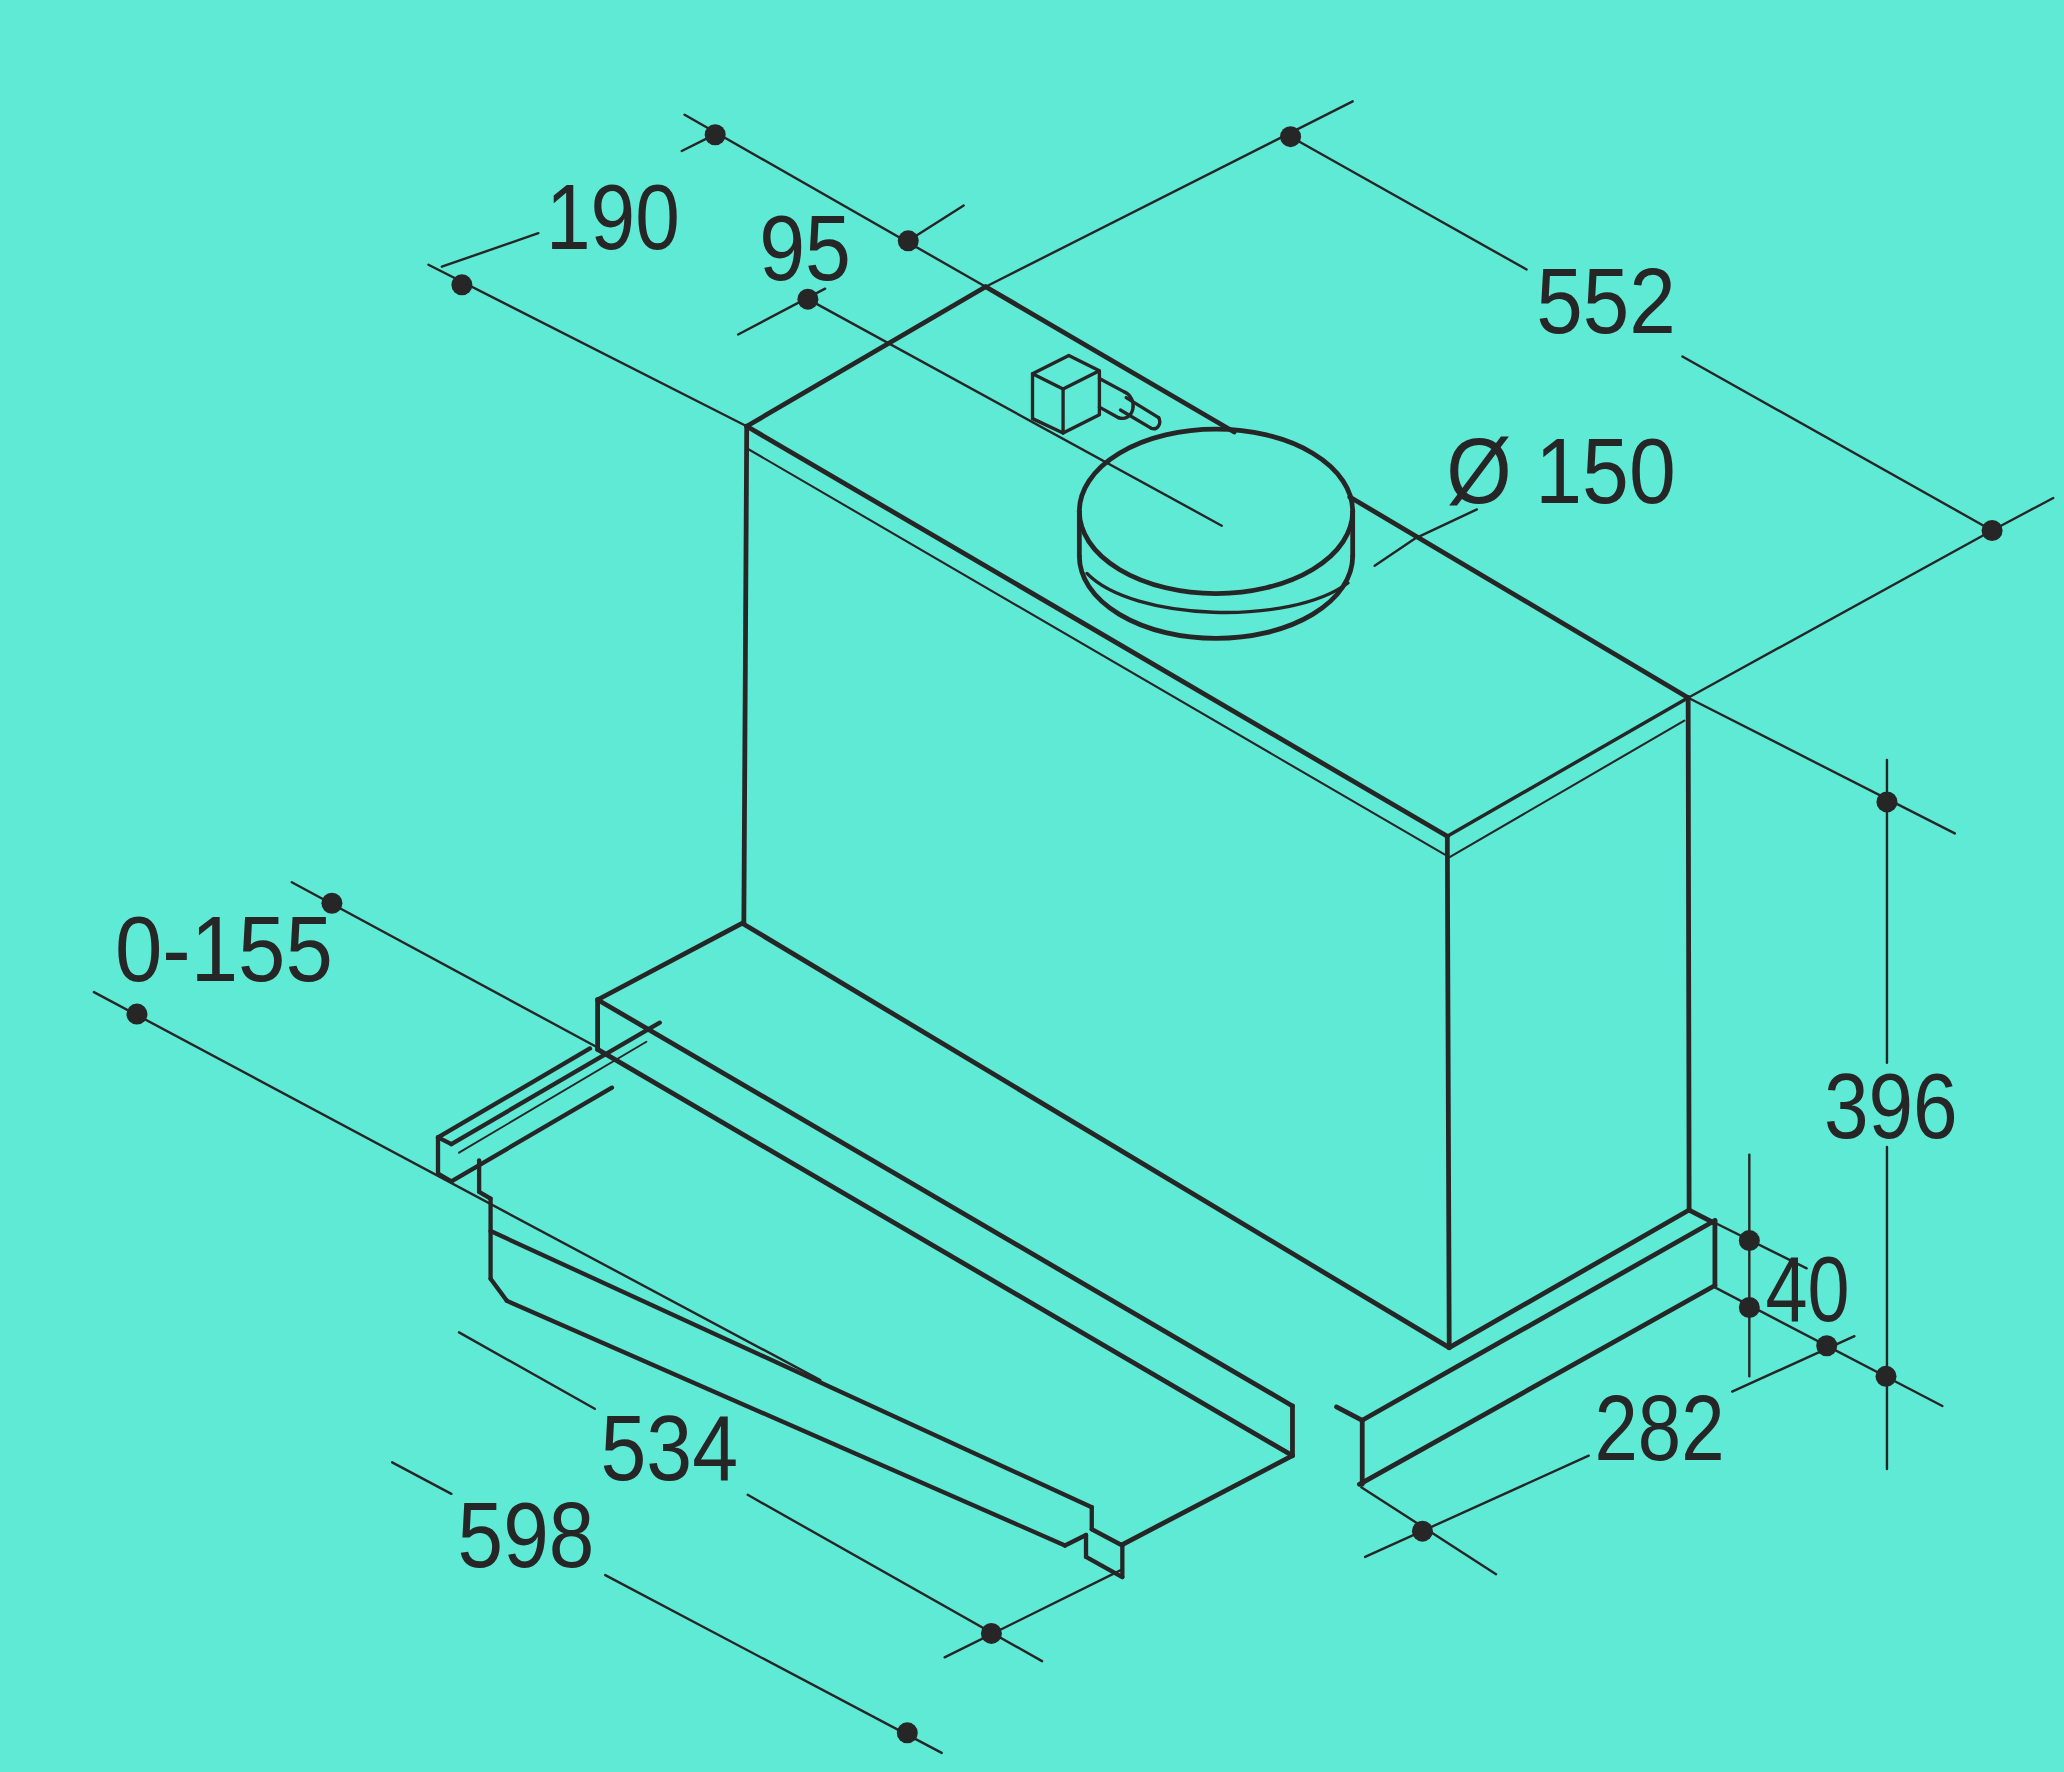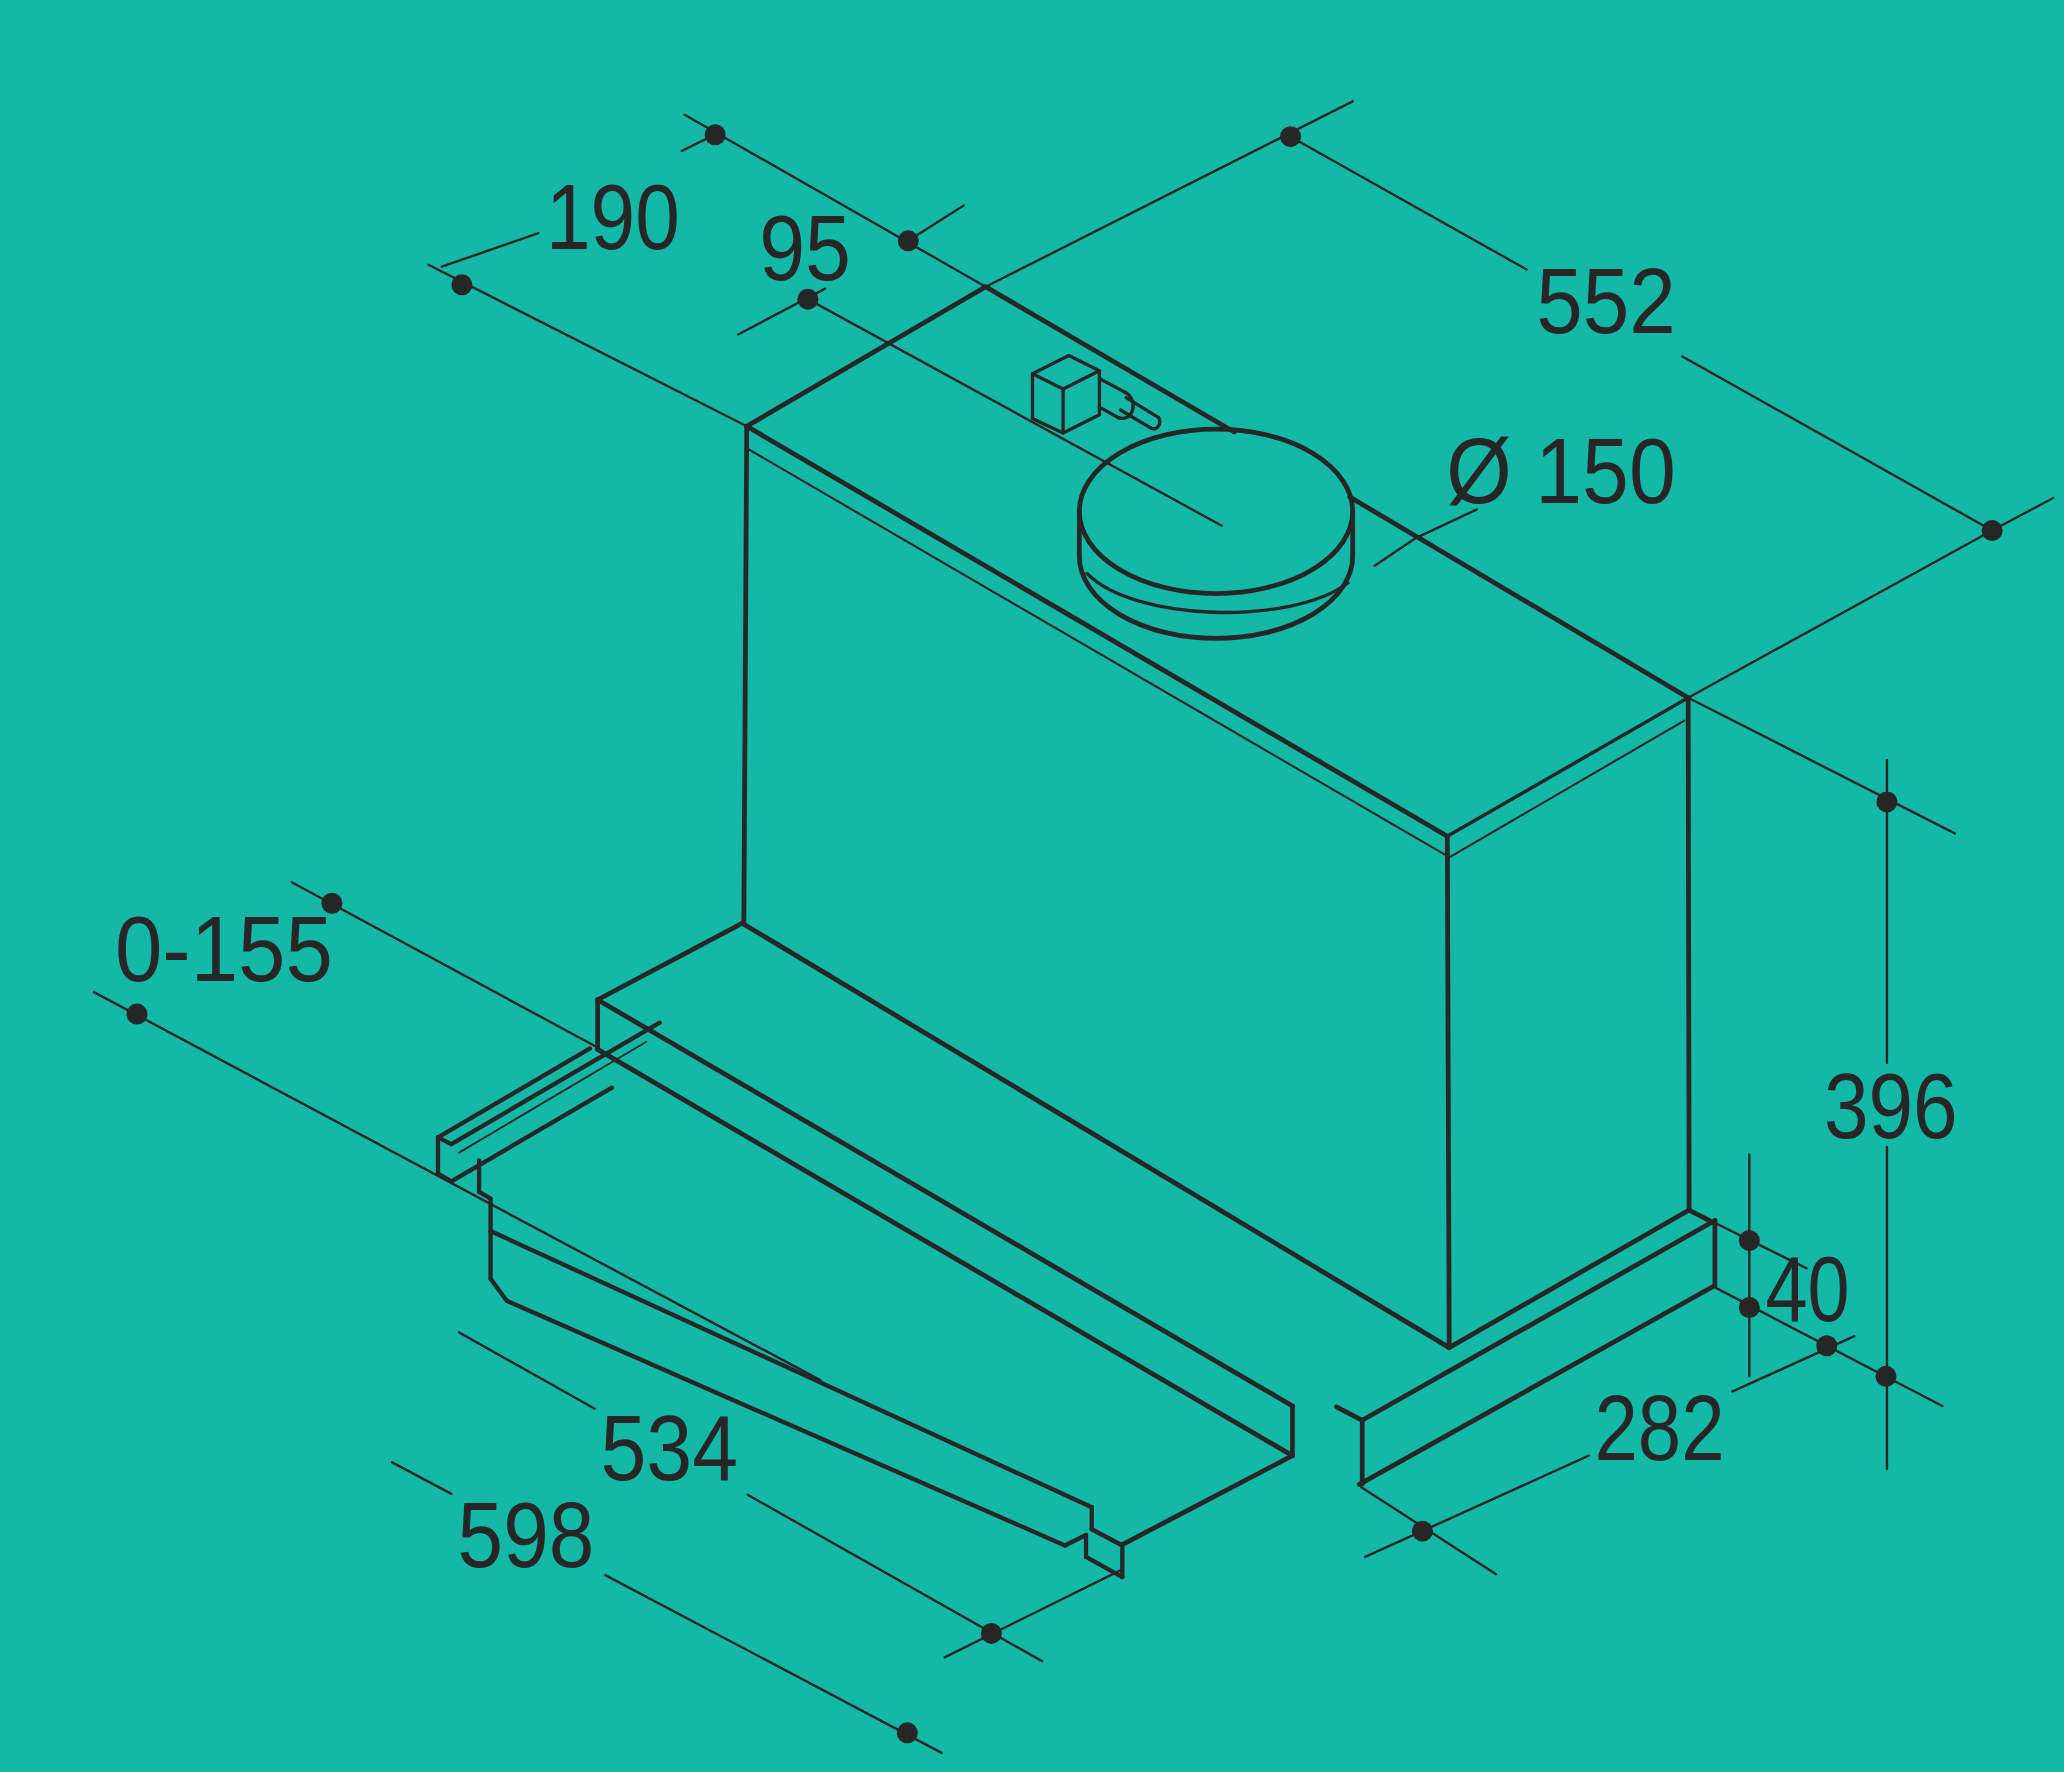--- a/index.html
+++ b/index.html
@@ -1,16 +1,16 @@
 <!DOCTYPE html>
 <html><head>
 <meta charset="utf-8">
 <style>
 html,body{margin:0;padding:0;background:#ffffff;}
-#page{width:2065px;height:1772px;position:relative;background:#14b8a6;overflow:hidden;}
+#page{width:2065px;height:1772px;position:relative;background:#5eead4;overflow:hidden;}
 svg{position:absolute;left:0;top:0;}
 text{font-family:"Liberation Sans",sans-serif;fill:#262626;}
 </style>
 </head>
 <body>
 <div id="page">
 <svg width="2065" height="1772" viewBox="0 0 2160 1854">
 <g fill="none" stroke="#262626" stroke-linecap="round" stroke-linejoin="round">
 
 <g stroke-width="5">

